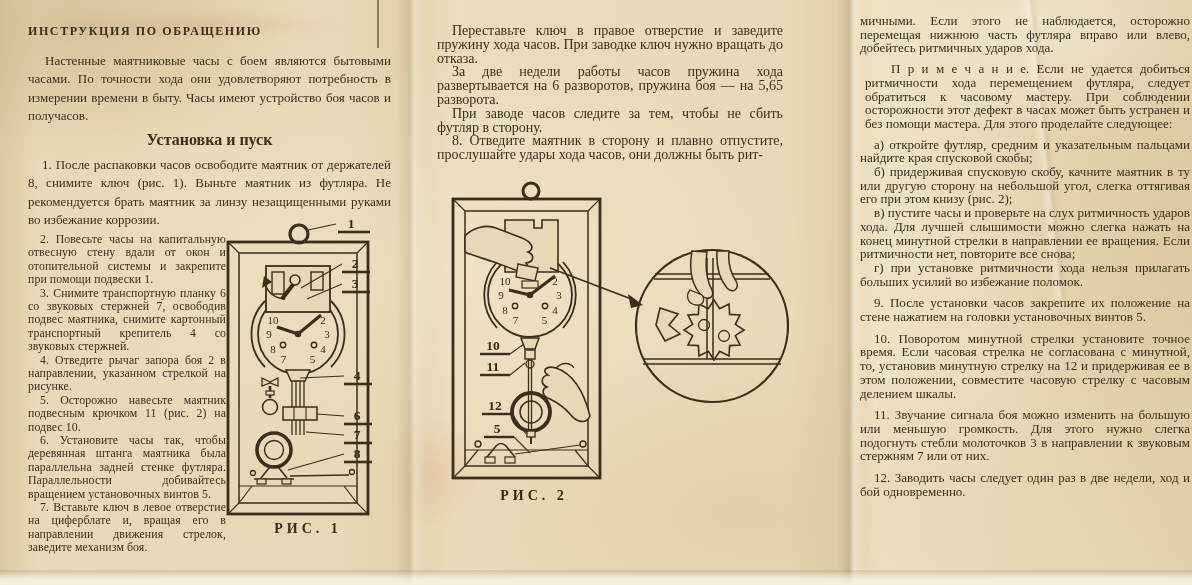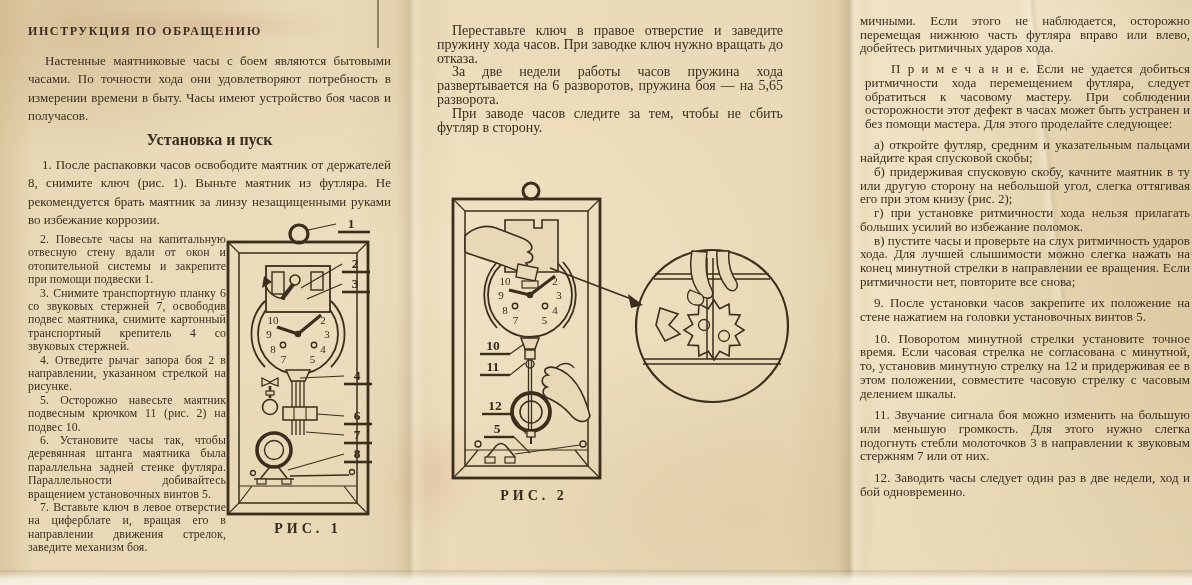--- a/index.html
+++ b/index.html
@@ -156,20 +156,21 @@
       <text class="callout" x="133" y="256">8</text>
       <path class="ln" stroke-width="2.6" d="M120,260 L148,260"></path>
     </g>
     <text class="caption" x="84" y="331">РИС. 1</text>
   </svg>
 
   <div class="col col2">
     <p>Переставьте ключ в правое отверстие и заведите пружину хода часов. При заводке ключ нужно вращать до отказа.</p>
     <p>За две недели работы часов пружина хода развертывается на 6 разворотов, пружина боя — на 5,65 разворота.</p>
     <p>При заводе часов следите за тем, чтобы не сбить футляр в сторону.</p>
+    <p>8. Отведите маятник в сторону и плавно отпустите, прослушайте удары хода часов, они должны быть рит-</p>
   </div>
 
   <svg class="fig fig2" width="424" height="360" viewBox="0 0 424 360">
     <g>
       <circle class="ln" cx="93" cy="13" r="8" stroke-width="3"></circle>
       <rect class="ln" x="15" y="21" width="147" height="279" stroke-width="2.8"></rect>
       <rect class="ln" x="27" y="33" width="123" height="255" stroke-width="1.5"></rect>
       <path class="ln" stroke-width="1.2" d="M15,21 L27,33 M162,21 L150,33 M15,300 L27,288 M162,300 L150,288 M27,272 L150,272 M27,288 L40,272 M150,288 L137,272"></path>
     </g>
     <g>
@@ -242,21 +243,21 @@
       <path class="fl" stroke-width="1.3" d="M252,112 C247,118 250,126 258,127 C264,128 268,123 264,117 Z"></path>
     </g>
     <text class="caption" x="96" y="322">РИС. 2</text>
   </svg>
 
   <div class="col col3">
     <p class="cont">мичными. Если этого не наблюдается, осторожно перемещая нижнюю часть футляра вправо или влево, добейтесь ритмичных ударов хода.</p>
     <p class="note">П р и м е ч а н и е.  Если не удается добиться ритмичности хода перемещением футляра, следует обратиться к часовому мастеру. При соблюдении осторожности этот дефект в часах может быть устранен и без помощи мастера. Для этого проделайте следующее:</p>
     <p>а) откройте футляр, средним и указательным пальцами найдите края спусковой скобы;</p>
     <p>б) придерживая спусковую скобу, качните маятник в ту или другую сторону на небольшой угол, слегка оттягивая его при этом книзу (рис. 2);</p>
+    <p>в) пустите часы и проверьте на слух ритмичность ударов хода. Для лучшей слышимости можно слегка нажать на конец минутной стрелки в направлении ее вращения. Если ритмичности нет, повторите все снова;</p>
     <p>г) при установке ритмичности хода нельзя прилагать больших усилий во избежание поломок.</p>
-    <p>в) пустите часы и проверьте на слух ритмичность ударов хода. Для лучшей слышимости можно слегка нажать на конец минутной стрелки в направлении ее вращения. Если ритмичности нет, повторите все снова;</p>
     <p class="gap">9. После установки часов закрепите их положение на стене нажатием на головки установочных винтов 5.</p>
     <p class="gap">10. Поворотом минутной стрелки установите точное время. Если часовая стрелка не согласована с минутной, то, установив минутную стрелку на 12 и придерживая ее в этом положении, совместите часовую стрелку с часовым делением шкалы.</p>
     <p class="gap">11. Звучание сигнала боя можно изменить на большую или меньшую громкость. Для этого нужно слегка подогнуть стебли молоточков 3 в направлении к звуковым стержням 7 или от них.</p>
     <p class="gap">12. Заводить часы следует один раз в две недели, ход и бой одновременно.</p>
   </div>
 
 </div>
 
 </body></html>

